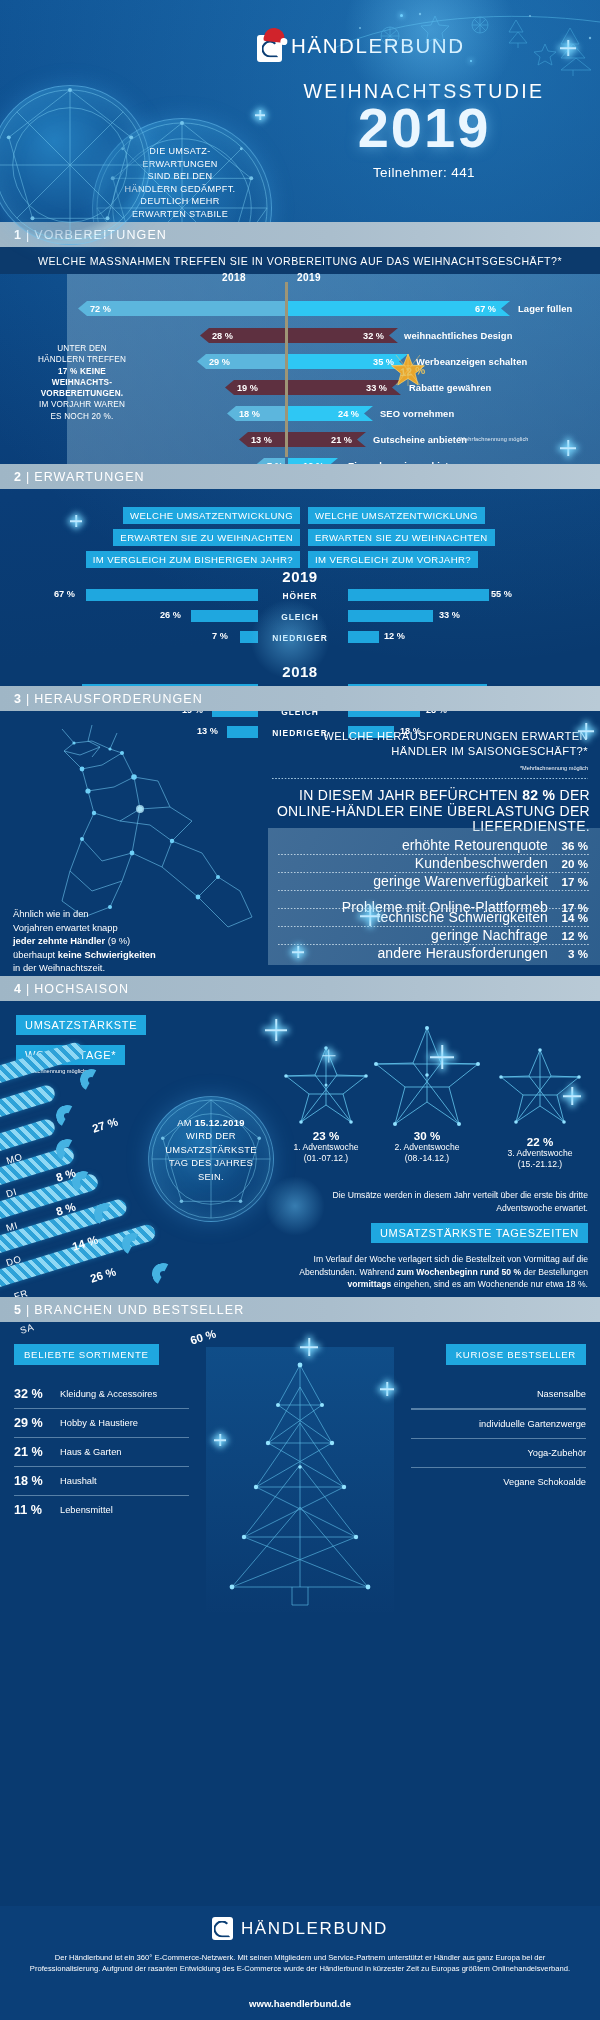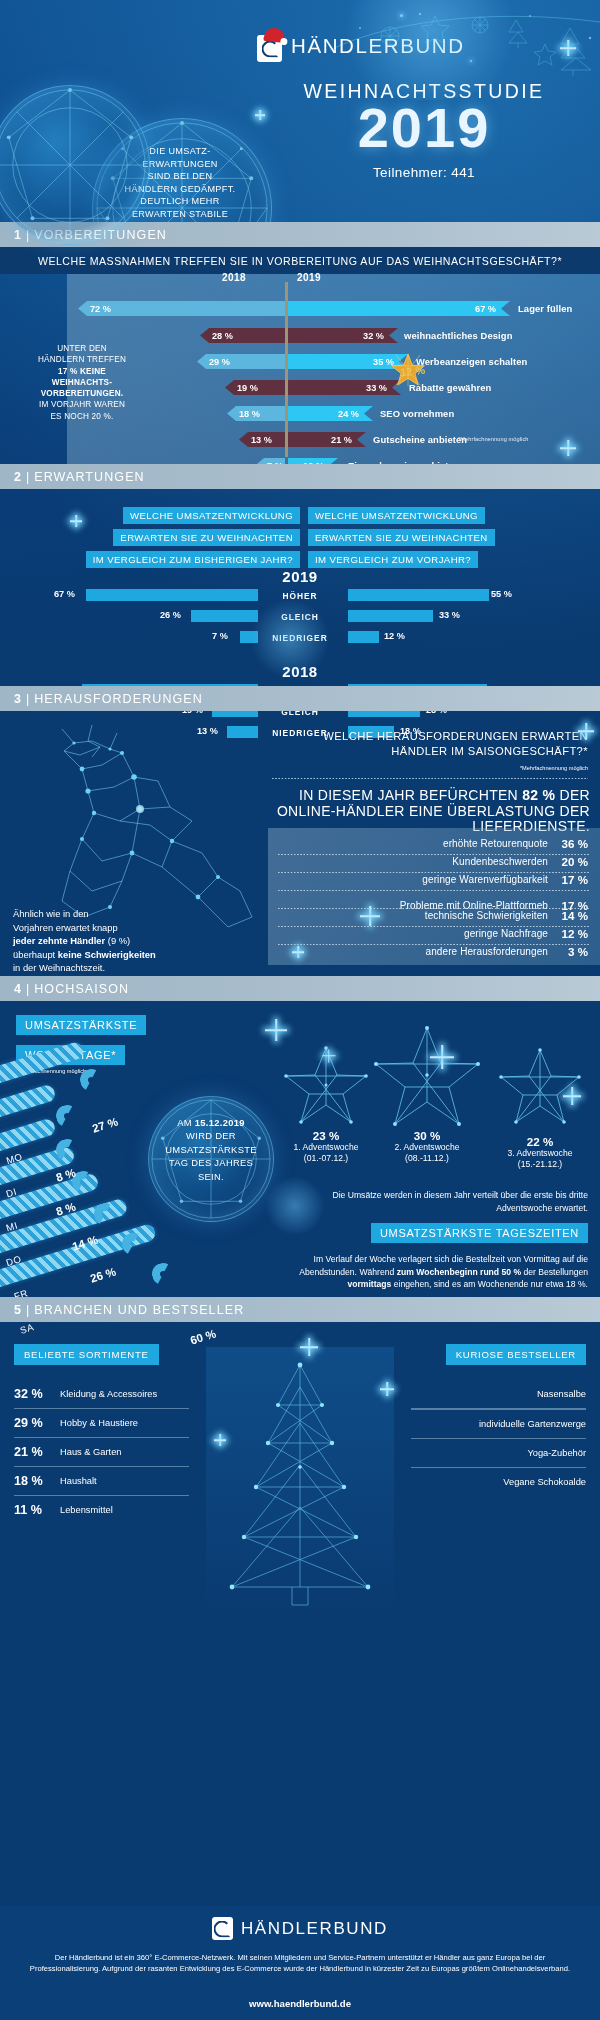--- a/index.html
+++ b/index.html
@@ -114,21 +114,21 @@
           font-size:11.2px; line-height:15px; letter-spacing:.4px; }
   .s3-note { position:absolute; right:12px; top:54px; width:330px; text-align:right; font-size:5.6px; }
   .s3-dots { position:absolute; left:272px; top:67px; width:316px; height:1px;
              background-image:linear-gradient(90deg,#9fc4de 38%,transparent 0); background-size:3.2px 1px; }
   .s3-sub { position:absolute; right:10px; top:77px; width:340px; text-align:right;
             font-size:14px; line-height:15.5px; letter-spacing:.3px; }
   .s3-sub b { font-weight:700; }
   .s3-panel { position:absolute; left:268px; top:117px; width:332px; height:137px;
               background:linear-gradient(120deg, rgba(150,185,210,.40), rgba(130,178,208,.30)); }
   .s3-item { position:absolute; right:12px; display:flex; align-items:center; justify-content:flex-end; gap:9px; }
-  .s3-lbl { font-size:10px; letter-spacing:.1px;margin-left:39px; }
+  .s3-lbl { font-size:14px; letter-spacing:.1px;margin-left:39px; }
   .s3-val { font-size:11.6px; font-weight:700; min-width:31px; text-align:right; }
   .s3-row-dots { position:absolute; left:278px; width:312px; height:1px;
                  background-image:linear-gradient(90deg,rgba(210,228,240,.8) 38%,transparent 0); background-size:3.2px 1px; }
   .s3-left { position:absolute; left:13px; top:196px; width:230px; font-size:9.4px; line-height:13.6px; }
   .s3-left b { font-weight:700; }
   .deer { position:absolute; left:22px; top:10px; width:250px; height:215px; opacity:.95; }
 
   
   .s4 { position:absolute; left:0; top:1001px; width:600px; height:296px; }
   .tagbox { background:#1fa7df; color:#fff; display:inline-block; padding:4px 9px;
@@ -645,21 +645,21 @@
     </svg>
 
     <div class="starval" style="left:271px;top:128px;">
       <div class="p">23 %</div>
       <div class="w">1. Adventswoche</div>
       <div class="w">(01.-07.12.)</div>
     </div>
     <div class="starval" style="left:372px;top:128px;">
       <div class="p">30 %</div>
       <div class="w">2. Adventswoche</div>
-      <div class="w">(08.-11.12.)</div>
+      <div class="w">(08.-14.12.)</div>
     </div>
     <div class="starval" style="left:485px;top:134px;">
       <div class="p">22 %</div>
       <div class="w">3. Adventswoche</div>
       <div class="w">(15.-21.12.)</div>
     </div>
 
     <div class="s4-text" style="top:188px;">Die Umsätze werden in diesem Jahr verteilt über die erste bis dritte Adventswoche erwartet.</div>
 
     <div style="position:absolute;right:12px;top:222px;">

